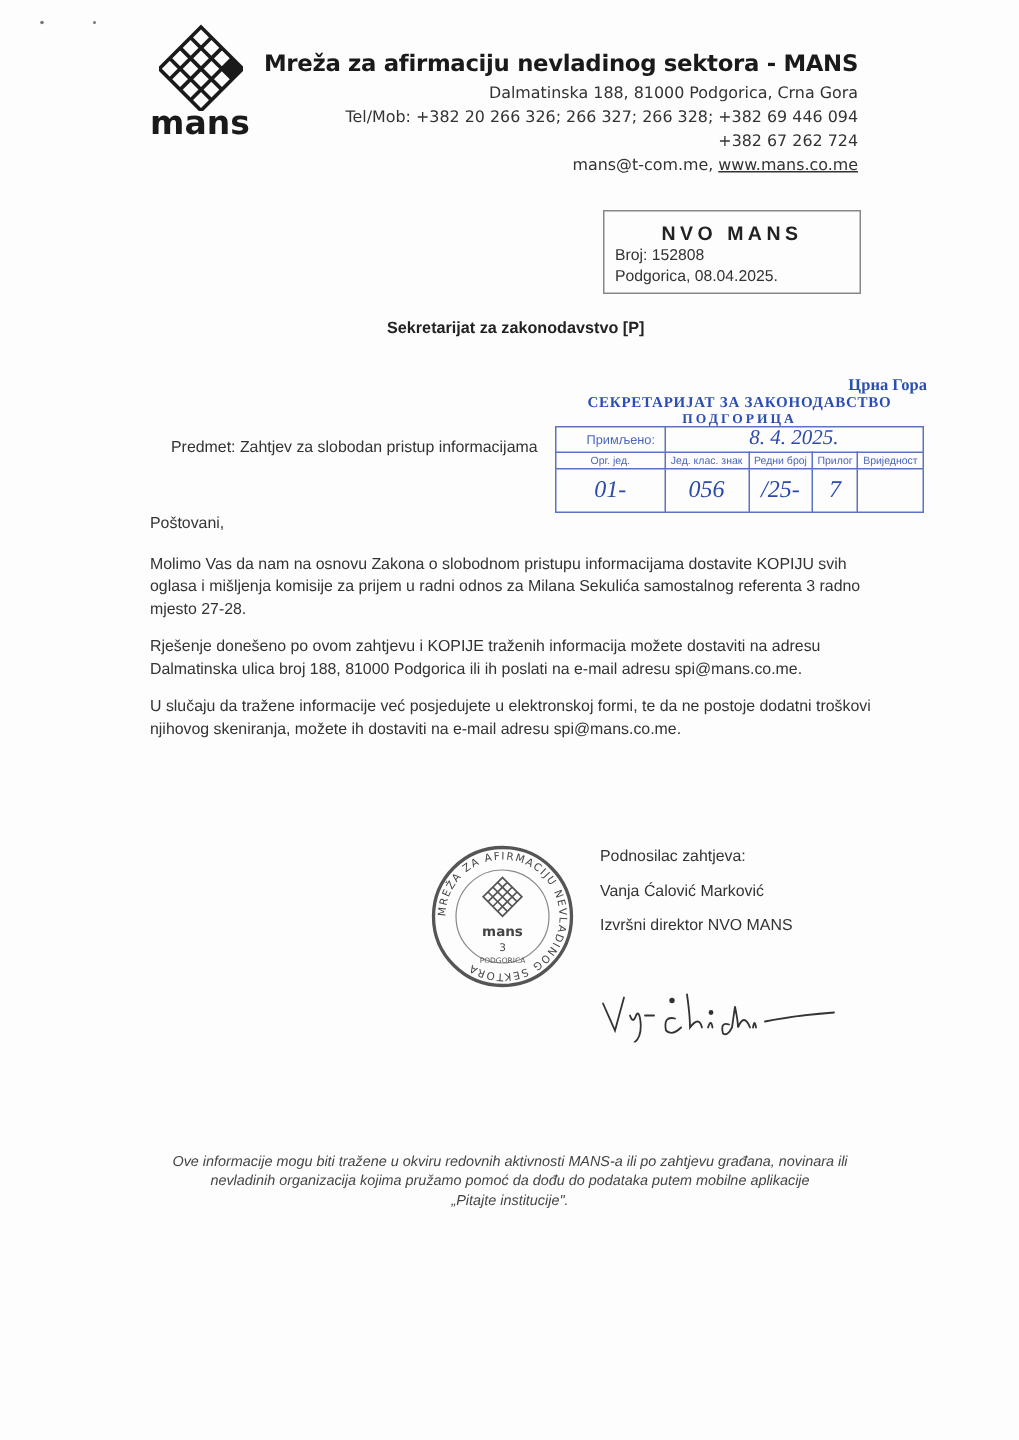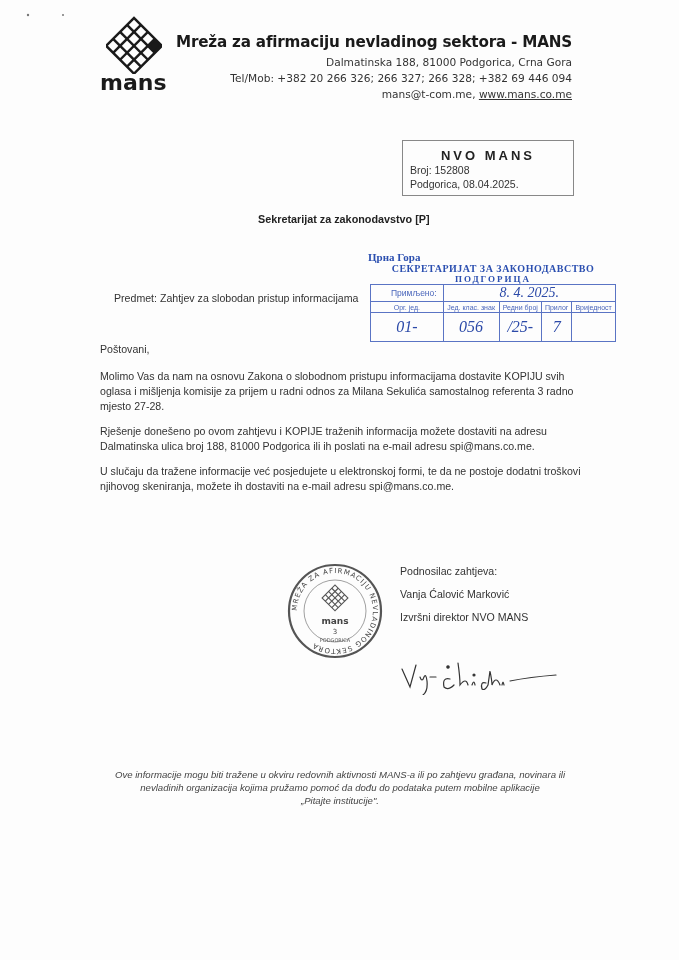--- a/index.html
+++ b/index.html
@@ -13,21 +13,21 @@
   .logo-text { font-family: "DejaVu Sans", sans-serif; font-weight: bold; font-size: 22px; color: #1a1a1a; margin-top: -2px; letter-spacing: 0px; line-height: 22px; }
   .header { position: absolute; right: 107px; top: 33px; text-align: right; }
   .org-name { font-family: "DejaVu Sans", sans-serif; font-weight: bold; font-size: 15.2px; color: #1a1a1a; margin-bottom: 3px; letter-spacing: -0.2px; }
   .hline { font-family: "DejaVu Sans", sans-serif; font-size: 10.6px; color: #333; line-height: 16px; }
   .hline u { text-decoration: underline; }
   .ref-box { position: absolute; left: 402px; top: 140px; width: 170px; height: 54px; border: 1px solid #888; }
   .ref-title { text-align: center; font-weight: bold; font-size: 13px; letter-spacing: 3px; margin-top: 7px; color: #222; }
   .ref-line { font-size: 10.5px; color: #333; margin-left: 7px; line-height: 14px; }
   .recipient { position: absolute; left: 258px; top: 213px; font-size: 10.8px; font-weight: bold; color: #222; }
   .stamp { position: absolute; left: 368px; top: 252px; width: 250px; color: #2b4fb0; }
-  .stamp .l1 { text-align: left; font-family: "Liberation Serif", serif; font-weight: bold; font-size: 11px; line-height: 10px; }
+  .stamp .l1 { text-align: right; font-family: "Liberation Serif", serif; font-weight: bold; font-size: 11px; line-height: 10px; }
   .stamp .l2 { text-align: center; font-family: "Liberation Serif", serif; font-weight: bold; font-size: 10px; letter-spacing: 0.5px; line-height: 13px; }
   .stamp .l3 { text-align: center; font-family: "Liberation Serif", serif; font-weight: bold; font-size: 9px; letter-spacing: 2px; line-height: 9px; }
   .stamp table { border-collapse: collapse; width: 246px; margin-left: 2px; }
   .stamp td { border: 1px solid #5a74c4; font-size: 7px; padding: 0 2px; color: #4a66bb; height: 10px; text-align: center; }
   .stamp td.left { text-align: left; font-size: 8.5px; padding-left: 20px; }
   .stamp .hand { font-family: "Liberation Serif", serif; font-style: italic; font-size: 16px; color: #2c4aa8; height: 28px; text-align: center; }
   .stamp .hand-date { font-family: "Liberation Serif", serif; font-style: italic; font-size: 14px; color: #2c4aa8; }
   .subject { position: absolute; left: 100px; top: 292px; font-size: 10.6px; color: #333; padding-left: 14px; }
   .body { position: absolute; left: 100px; top: 342px; width: 490px; font-size: 10.6px; color: #333; line-height: 15px; }
   .body p { margin: 0 0 10px 0; }
@@ -61,20 +61,21 @@
         <rect x="37" y="1" width="10" height="10" fill="#1a1a1a"></rect>
       </g>
     </svg>
     <div class="logo-text">mans</div>
   </div>
 
   <div class="header">
     <div class="org-name">Mreža za afirmaciju nevladinog sektora - MANS</div>
     <div class="hline">Dalmatinska 188, 81000 Podgorica, Crna Gora</div>
     <div class="hline">Tel/Mob: +382 20 266 326; 266 327; 266 328; +382 69 446 094</div>
+    <div class="hline">+382 67 262 724</div>
     <div class="hline">
       <span>mans@t-com.me, </span><u>www.mans.co.me</u>
     </div>
   </div>
 
   <div class="ref-box">
     <div class="ref-title">NVO MANS</div>
     <div class="ref-line">Broj: 152808</div>
     <div class="ref-line">Podgorica, 08.04.2025.</div>
   </div>

